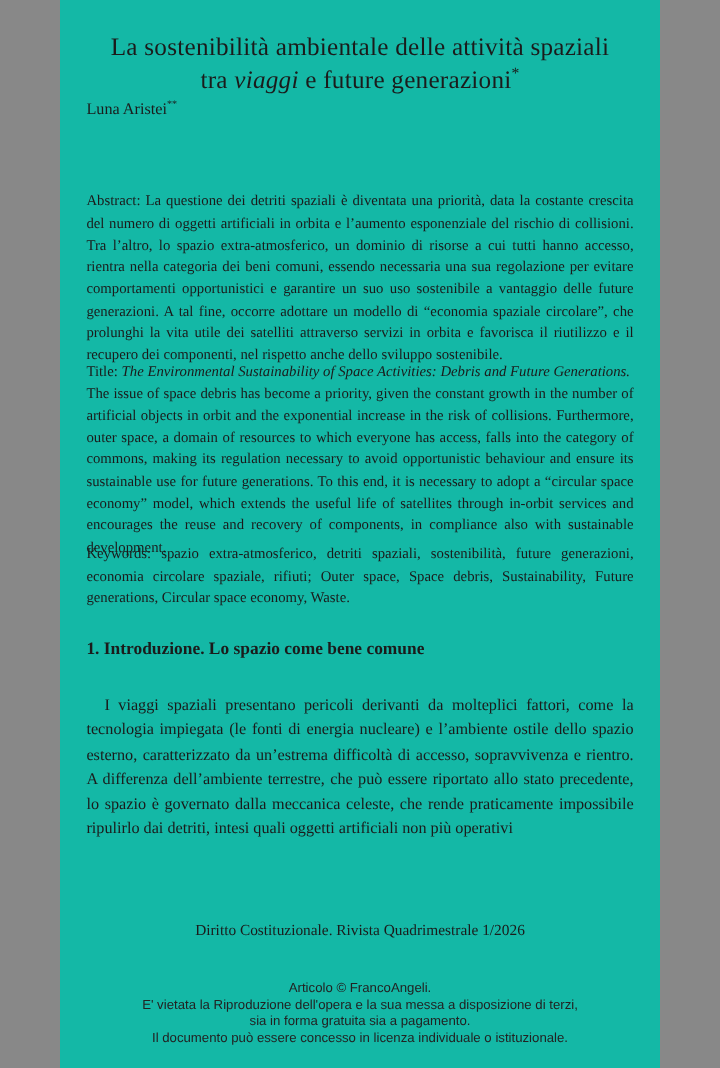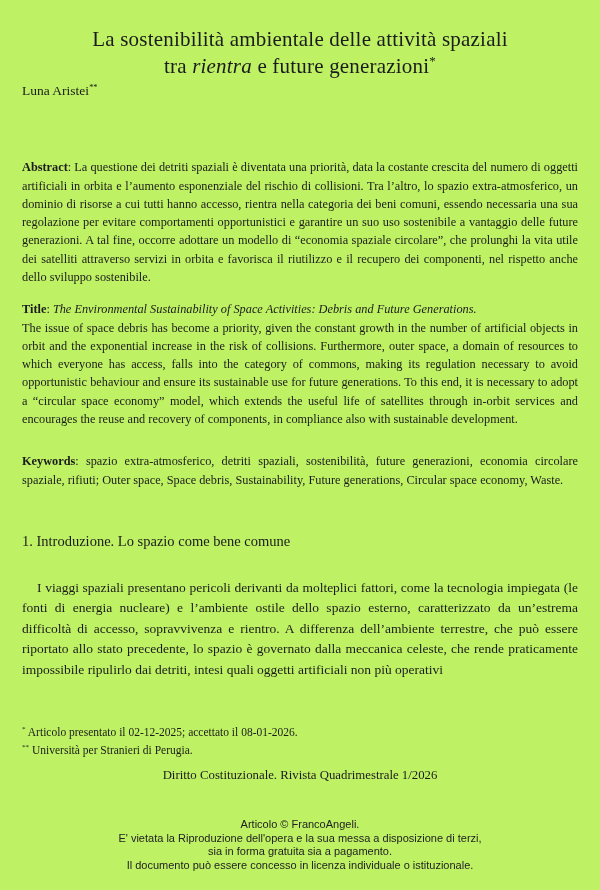--- a/index.html
+++ b/index.html
@@ -1,21 +1,21 @@
 <!DOCTYPE html>
 <html lang="it"><head>
 <meta charset="utf-8">
 <style>
   html, body { margin: 0; padding: 0; background: #888; }
   .page {
     position: relative;
-    width: 600px;
+    width: 500px;
     height: 890px;
     margin: 0 auto;
-    background: #bef264;
+    background: #14b8a6;
     color: #1b1b1b;
     font-family: "Liberation Serif", "DejaVu Serif", serif;
     overflow: hidden;
   }
   .abs { position: absolute; left: 22px; right: 22px; }
   .full { position: absolute; left: 0; right: 0; }
 
   .title {
     top: 12px;
     font-size: 21px;
@@ -36,21 +36,21 @@
     line-height: 18.3px;
     text-align: justify;
   }
   .abstract-it { top: 146px; }
   .abstract-en { top: 288px; }
   .keywords    { top: 440px; }
 
   .section-heading {
     top: 533px;
     font-size: 14.5px;
-    font-weight: normal;
+    font-weight: bold;
     margin: 0;
   }
   .body-text {
     top: 564px;
     font-size: 13.5px;
     line-height: 20.5px;
     text-align: justify;
     text-indent: 15px;
   }
 
@@ -67,31 +67,31 @@
     text-align: center;
   }
   .copyright {
     top: 818px;
     font-family: "Liberation Sans", "DejaVu Sans", sans-serif;
     font-size: 11px;
     line-height: 13.6px;
     text-align: center;
     color: #222;
   }
-  b { font-weight: bold; }
+  b { font-weight: normal; }
   i { font-style: italic; }
 </style>
 </head>
 <body>
 
 <div class="page">
 
   <h1 class="abs title">
     <span>La sostenibilità ambientale delle attività spaziali</span><br>
-    <span><span>tra </span><i>rientra</i><span> e future generazioni</span><sup>*</sup></span>
+    <span><span>tra </span><i>viaggi</i><span> e future generazioni</span><sup>*</sup></span>
   </h1>
 
   <div class="abs author">
     <span>Luna Aristei</span><sup>**</sup>
   </div>
 
   <p class="abs small abstract-it">
     <b>Abstract</b><span>: </span><span>La questione dei detriti spaziali è diventata una priorità, data la costante crescita del numero di oggetti artificiali in orbita e l’aumento esponenziale del rischio di collisioni. Tra l’altro, lo spazio extra-atmosferico, un dominio di risorse a cui tutti hanno accesso, rientra nella categoria dei beni comuni, essendo necessaria una sua regolazione per evitare comportamenti opportunistici e garantire un suo uso sostenibile a vantaggio delle future generazioni. A tal fine, occorre adottare un modello di “economia spaziale circolare”, che prolunghi la vita utile dei satelliti attraverso servizi in orbita e favorisca il riutilizzo e il recupero dei componenti, nel rispetto anche dello sviluppo sostenibile.</span>
   </p>
 
@@ -101,24 +101,20 @@
   </p>
 
   <p class="abs small keywords">
     <b>Keywords</b><span>: </span><span>spazio extra-atmosferico, detriti spaziali, sostenibilità, future generazioni, economia circolare spaziale, rifiuti; Outer space, Space debris, Sustainability, Future generations, Circular space economy, Waste.</span>
   </p>
 
   <h2 class="abs section-heading">1. Introduzione. Lo spazio come bene comune</h2>
 
   <p class="abs body-text">I viaggi spaziali presentano pericoli derivanti da molteplici fattori, come la tecnologia impiegata (le fonti di energia nucleare) e l’ambiente ostile dello spazio esterno, caratterizzato da un’estrema difficoltà di accesso, sopravvivenza e rientro. A differenza dell’ambiente terrestre, che può essere riportato allo stato precedente, lo spazio è governato dalla meccanica celeste, che rende praticamente impossibile ripulirlo dai detriti, intesi quali oggetti artificiali non più operativi</p>
 
-  <div class="abs footnotes">
-    <div><sup>*</sup><span> Articolo presentato il 02-12-2025; accettato il 08-01-2026.</span></div>
-    <div><sup>**</sup><span> Università per Stranieri di Perugia.</span></div>
-  </div>
 
   <div class="full journal">
     <div>Diritto Costituzionale. Rivista Quadrimestrale 1/2026</div>
   </div>
 
   <div class="full copyright">
     <div>Articolo © FrancoAngeli.</div>
     <div>E' vietata la Riproduzione dell'opera e la sua messa a disposizione di terzi,</div>
     <div>sia in forma gratuita sia a pagamento.</div>
     <div>Il documento può essere concesso in licenza individuale o istituzionale.</div>

